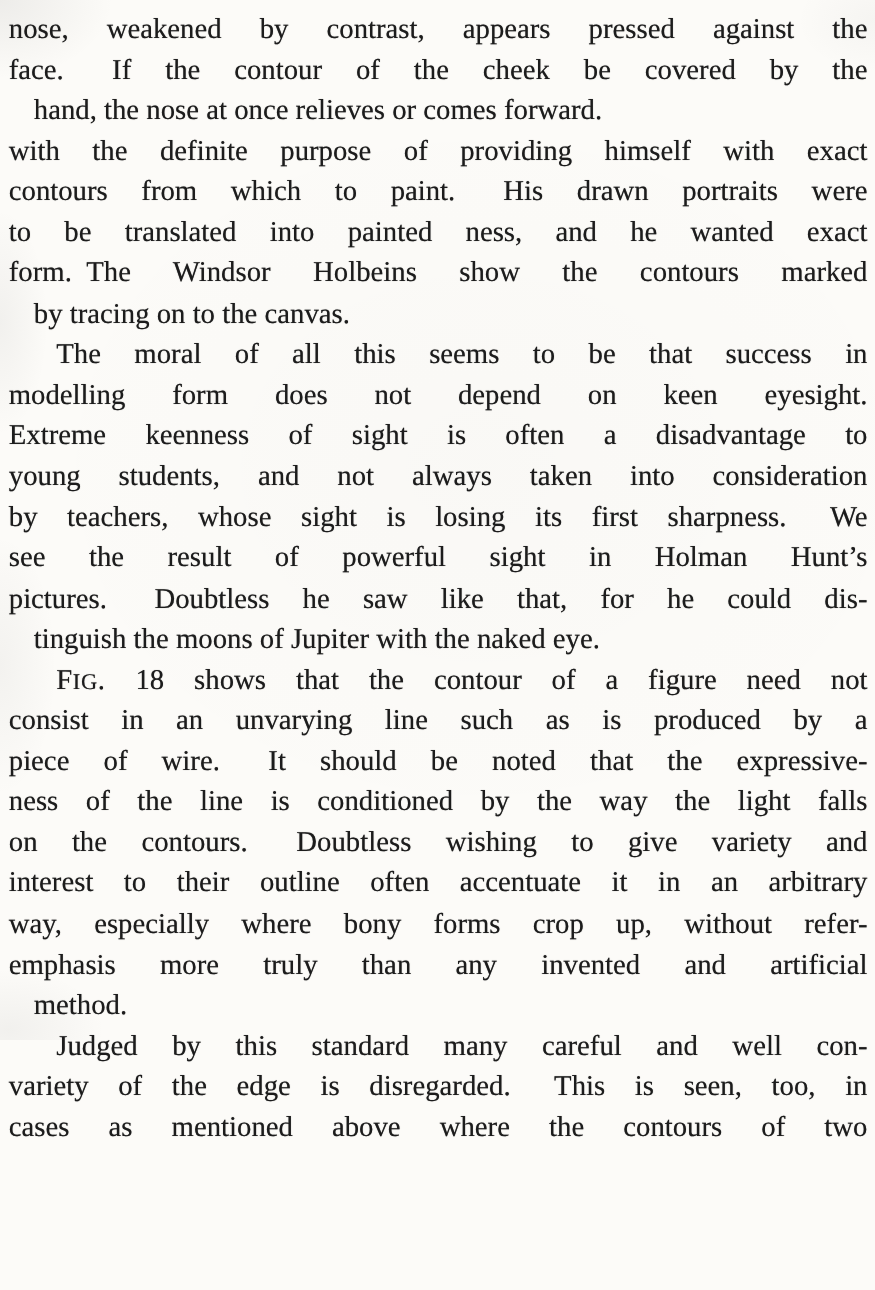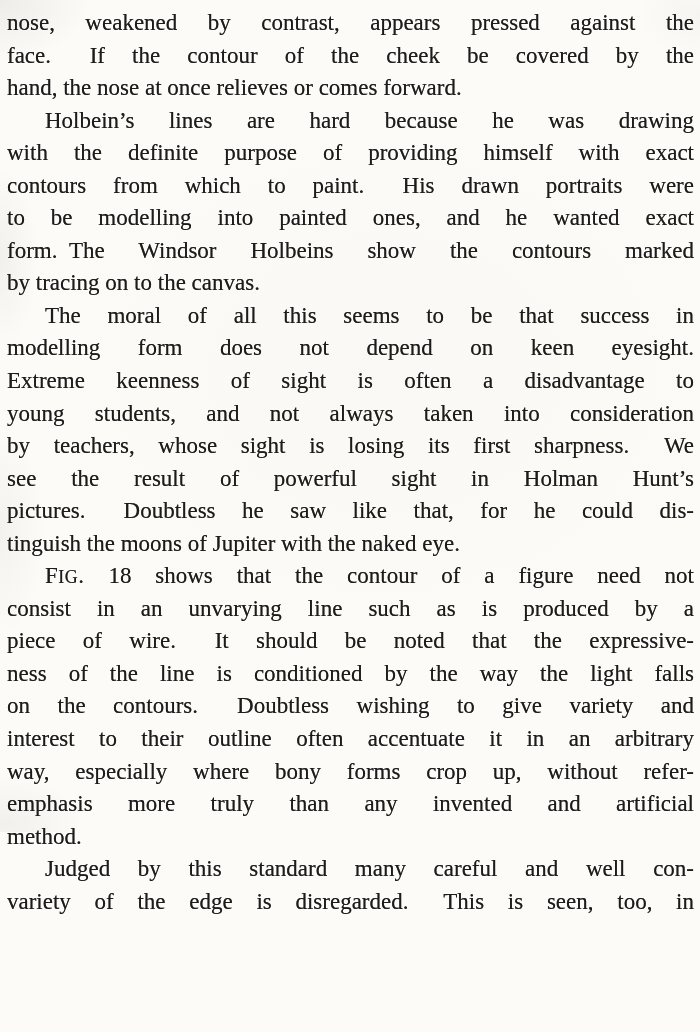--- a/index.html
+++ b/index.html
@@ -26,40 +26,39 @@
     text-shadow: 0 0 0.6px rgba(25,25,25,0.65);
     -webkit-font-smoothing: antialiased;
   }
   .para { margin: 0; }
   .line {
     text-align: justify;
     text-align-last: justify;
     height: 32.55px;
     white-space: normal;
   }
-  .line.short { text-align-last: left; }
+  .line.short { text-align-last: left; margin-left: 20px; }
   .line.indent { text-indent: 38px; }
   .sc { letter-spacing: 0.5px; }
   .sc .scsm { font-size: 0.78em; }
 </style>
 </head>
 <body>
 
 <div class="scan">
   <div class="textblock">
       <div class="para">
         <div class="line">nose, weakened by contrast, appears pressed against the</div>
         <div class="line">face.  If the contour of the cheek be covered by the</div>
         <div class="line short">hand, the nose at once relieves or comes forward.</div>
       </div>
       <div class="para">
-        <div class="line indent">Holbein’s lines are hard because he was drawing</div>
         <div class="line">with the definite purpose of providing himself with exact</div>
         <div class="line">contours from which to paint.  His drawn portraits were</div>
-        <div class="line">to be modelling into painted ones, and he wanted exact</div>
+        <div class="line">to be translated into painted ness, and he wanted exact</div>
         <div class="line">form. The Windsor Holbeins show the contours marked</div>
         <div class="line short">by tracing on to the canvas.</div>
       </div>
       <div class="para">
         <div class="line indent">The moral of all this seems to be that success in</div>
         <div class="line">modelling form does not depend on keen eyesight.</div>
         <div class="line">Extreme keenness of sight is often a disadvantage to</div>
         <div class="line">young students, and not always taken into consideration</div>
         <div class="line">by teachers, whose sight is losing its first sharpness.  We</div>
         <div class="line">see the result of powerful sight in Holman Hunt’s</div>
@@ -73,15 +72,16 @@
         <div class="line">ness of the line is conditioned by the way the light falls</div>
         <div class="line">on the contours.  Doubtless wishing to give variety and</div>
         <div class="line">interest to their outline often accentuate it in an arbitrary</div>
         <div class="line">way, especially where bony forms crop up, without refer-</div>
         <div class="line">emphasis more truly than any invented and artificial</div>
         <div class="line short">method.</div>
       </div>
       <div class="para">
         <div class="line indent">Judged by this standard many careful and well con-</div>
         <div class="line">variety of the edge is disregarded.  This is seen, too, in</div>
+        <div class="line">cases as mentioned above where the contours of two</div>
       </div>
     </div>
 </div>
 
 </body></html>

